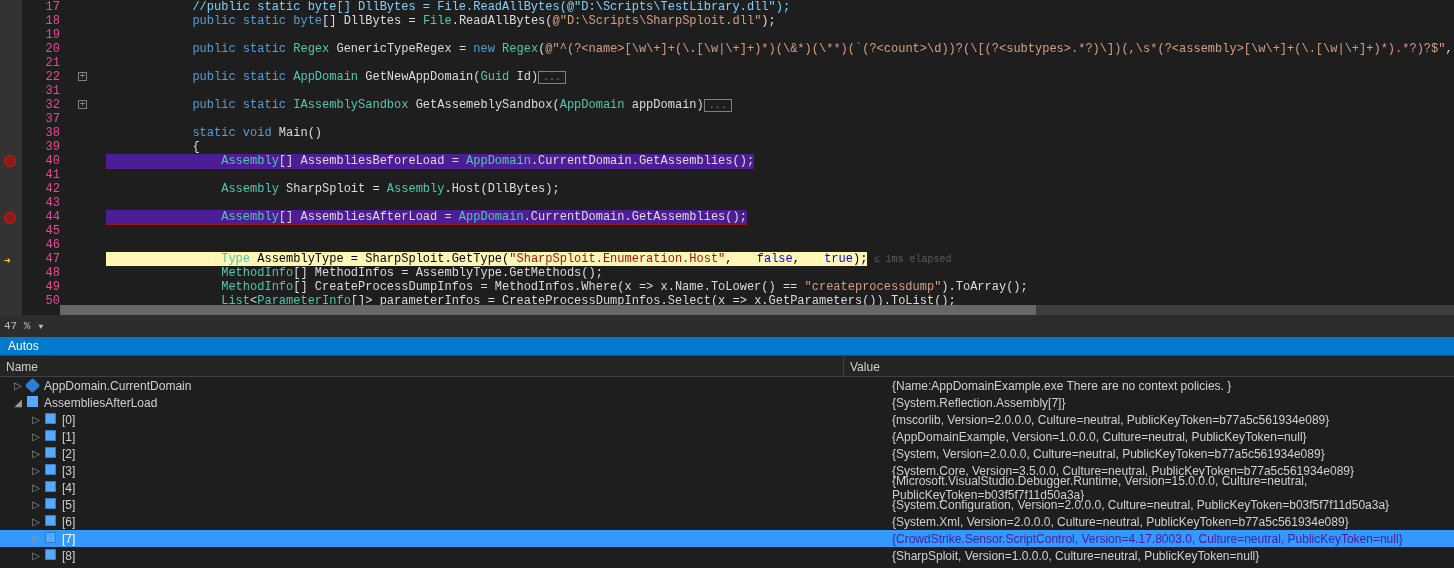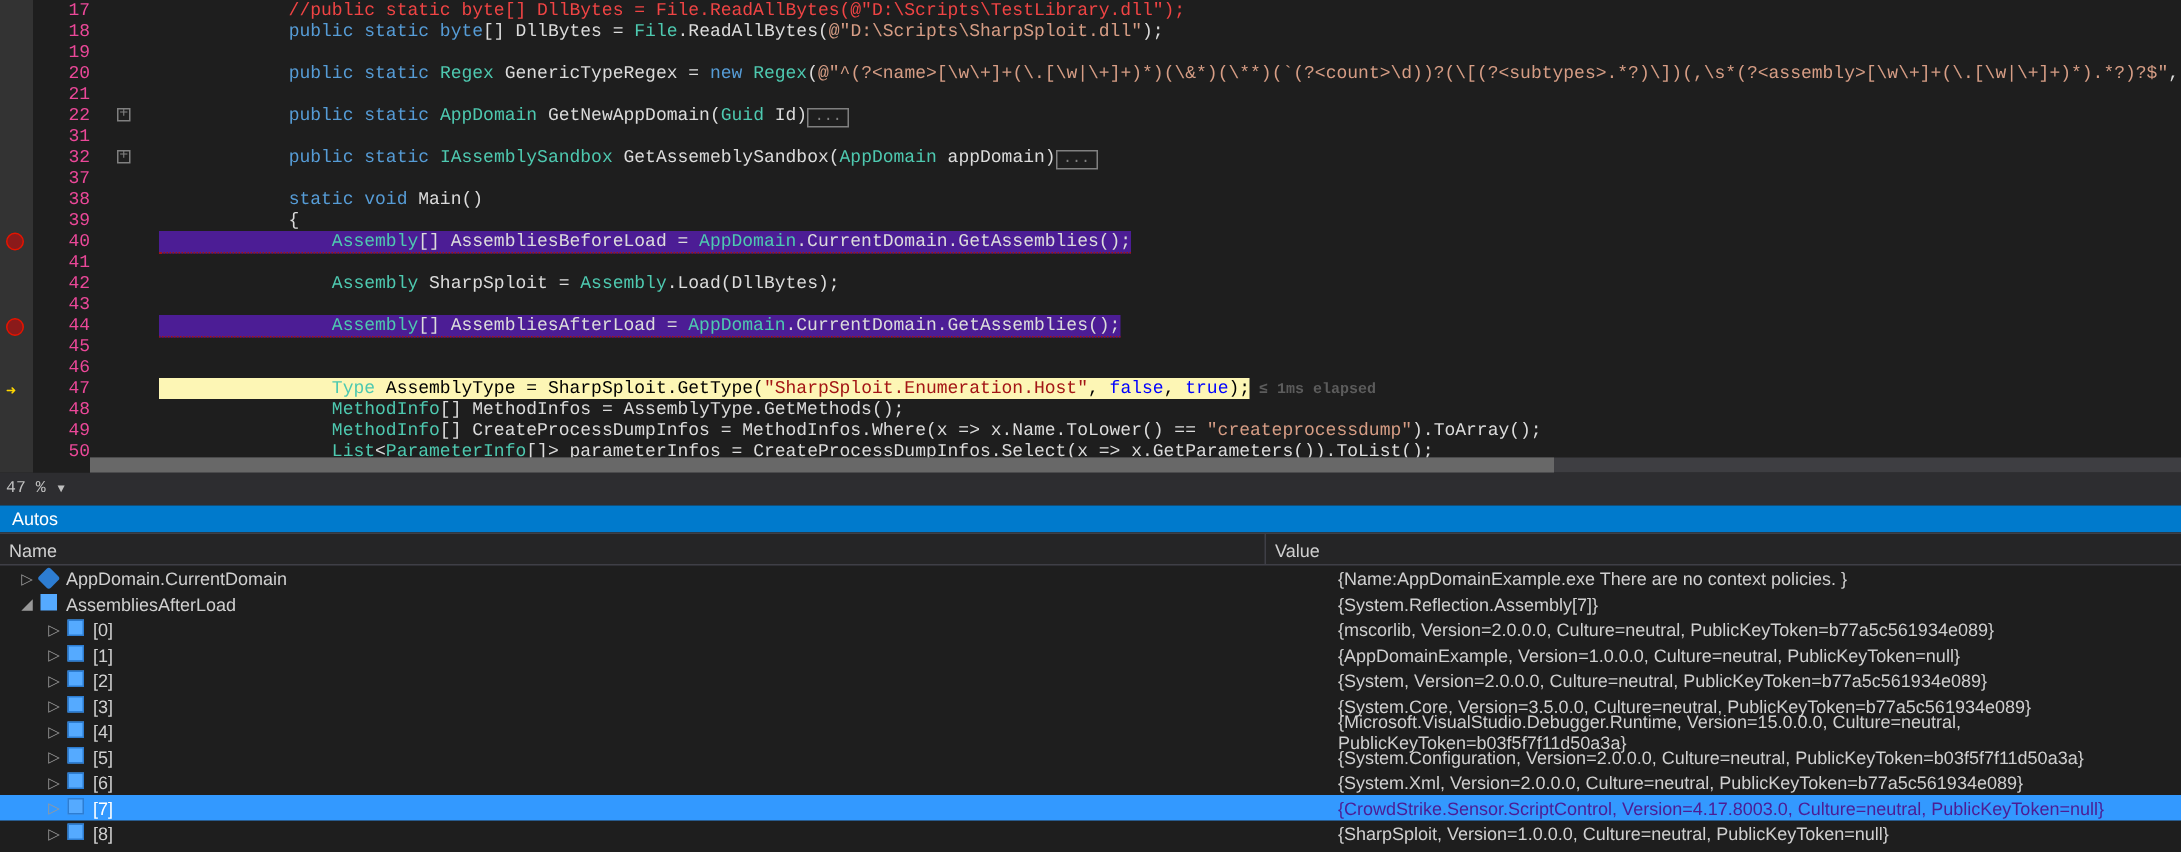--- a/index.html
+++ b/index.html
@@ -6,31 +6,31 @@
   body { font-family:Consolas,'Courier New',monospace; font-size:12px; background:#1e1e1e; color:#dcdcdc; width:1454px; height:568px; overflow:hidden; }
   .editor { height:315px; display:flex; position:relative; }
   .bp-col { width:22px; background:#333; }
   .bp { width:12px; height:12px; background:#8b1a1a; border-radius:50%; border:1px solid #e51400; margin-left:4px; }
   .gutter { width:44px; background:#1e1e1e; text-align:right; padding-right:6px; }
   .fold-col { width:40px; background:#1e1e1e; position:relative; }
   .lnum { color:#ec4899; height:14px; line-height:14px; }
   .code-area { flex:1; background:#1e1e1e; overflow:hidden; }
   .cline { height:14px; line-height:14px; white-space:pre; padding-left:0; position:relative; }
   .fold-box { position:absolute; font-size:10px; color:#808080; border:1px solid #808080; width:9px; height:9px; line-height:7px; text-align:center; }
-  .c-cm { color:#ef4444;margin-top:12px; }
+  .c-cm { color:#7dd3fc;margin-top:12px; }
   .c-kw { color:#569cd6; }
   .c-ty { color:#4ec9b0; }
   .c-st { color:#d69d85; }
   .c-id { color:#dcdcdc; }
   .c-box { border:1px solid #808080; padding:0 4px; color:#808080; font-size:10px; }
   .hl-err { background:#4c1d95; border-bottom:1px dotted #a31515; }
   .hl-cur { background:#fdf6b5; color:#000; }
-  .hl-cur .c-kw { color:#0000ff !important; }
+  .hl-cur .c-kw { color:#0000ff !important;margin-left:17px; }
   .hl-cur .c-st { color:#a31515; }
-  .perf { color:#5c5c5c; font-size:10px; padding-left:6px;font-weight:bold; }
+  .perf { color:#5c5c5c; font-size:10px; padding-left:6px; }
   .arrow { position:absolute; left:4px; color:#ffd700; font-size:11px; }
   .zoom-row { height:22px; background:#2d2d30; display:flex; align-items:center; color:#bfbfbf; padding-left:4px; font-size:11px; }
   .zoom-row .dd { margin-left:8px; font-size:8px; }
   .autos-title { height:18px; background:#007acc; color:#fff; padding-left:8px; line-height:18px; font-size:12px; font-family:'Segoe UI',sans-serif; }
   .autos-hdr { height:22px; background:#252526; display:flex; border-bottom:1px solid #3f3f46; border-top:1px solid #3f3f46; font-family:'Segoe UI',sans-serif; }
   .autos-hdr div { line-height:22px; padding-left:6px; color:#d0d0d0; }
   .col-name { width:844px; border-right:1px solid #3f3f46; }
   .col-val { flex:1; }
   .autos-body { }
   .arow { height:17px; display:flex; align-items:center; font-family:'Segoe UI',sans-serif; font-size:12px; }
@@ -139,21 +139,21 @@
       <div class="cline"><span>            </span><span class="c-kw">public static</span><span> </span><span class="c-ty">Regex</span><span> GenericTypeRegex = </span><span class="c-kw">new</span><span> </span><span class="c-ty">Regex</span><span>(</span><span class="c-st">@"^(?&lt;name&gt;[\w\+]+(\.[\w|\+]+)*)(\&amp;*)(\**)(`(?&lt;count&gt;\d))?(\[(?&lt;subtypes&gt;.*?)\])(,\s*(?&lt;assembly&gt;[\w\+]+(\.[\w|\+]+)*).*?)?$"</span><span>, </span></div>
       <div class="cline"><span></span></div>
       <div class="cline"><span>            </span><span class="c-kw">public static</span><span> </span><span class="c-ty">AppDomain</span><span> GetNewAppDomain(</span><span class="c-ty">Guid</span><span> Id)</span><span class="c-box">...</span></div>
       <div class="cline"><span></span></div>
       <div class="cline"><span>            </span><span class="c-kw">public static</span><span> </span><span class="c-ty">IAssemblySandbox</span><span> GetAssemeblySandbox(</span><span class="c-ty">AppDomain</span><span> appDomain)</span><span class="c-box">...</span></div>
       <div class="cline"><span></span></div>
       <div class="cline"><span>            </span><span class="c-kw">static void</span><span> Main()</span></div>
       <div class="cline"><span>            {</span></div>
       <div class="cline"><span class="hl-err"><span>                </span><span class="c-ty">Assembly</span><span>[] AssembliesBeforeLoad = </span><span class="c-ty">AppDomain</span><span>.CurrentDomain.GetAssemblies();</span></span></div>
       <div class="cline"><span></span></div>
-      <div class="cline"><span>                </span><span class="c-ty">Assembly</span><span> SharpSploit = </span><span class="c-ty">Assembly</span><span>.Load(DllBytes);</span></div>
+      <div class="cline"><span>                </span><span class="c-ty">Assembly</span><span> SharpSploit = </span><span class="c-ty">Assembly</span><span>.Host(DllBytes);</span></div>
       <div class="cline"><span></span></div>
       <div class="cline"><span class="hl-err"><span>                </span><span class="c-ty">Assembly</span><span>[] AssembliesAfterLoad = </span><span class="c-ty">AppDomain</span><span>.CurrentDomain.GetAssemblies();</span></span></div>
       <div class="cline"><span></span></div>
       <div class="cline"><span></span></div>
       <div class="cline"><span class="hl-cur"><span>                </span><span class="c-ty">Type</span><span> AssemblyType = SharpSploit.GetType(</span><span class="c-st">"SharpSploit.Enumeration.Host"</span><span>, </span><span class="c-kw">false</span><span>, </span><span class="c-kw">true</span><span>);</span></span><span class="perf">≤ 1ms elapsed</span></div>
       <div class="cline"><span>                </span><span class="c-ty">MethodInfo</span><span>[] MethodInfos = AssemblyType.GetMethods();</span></div>
       <div class="cline"><span>                </span><span class="c-ty">MethodInfo</span><span>[] CreateProcessDumpInfos = MethodInfos.Where(x =&gt; x.Name.ToLower() == </span><span class="c-st">"createprocessdump"</span><span>).ToArray();</span></div>
       <div class="cline"><span>                </span><span class="c-ty">List</span><span>&lt;</span><span class="c-ty">ParameterInfo</span><span>[]&gt; parameterInfos = CreateProcessDumpInfos.Select(x =&gt; x.GetParameters()).ToList();</span></div>
     </div>
   <div class="scroll-h">

